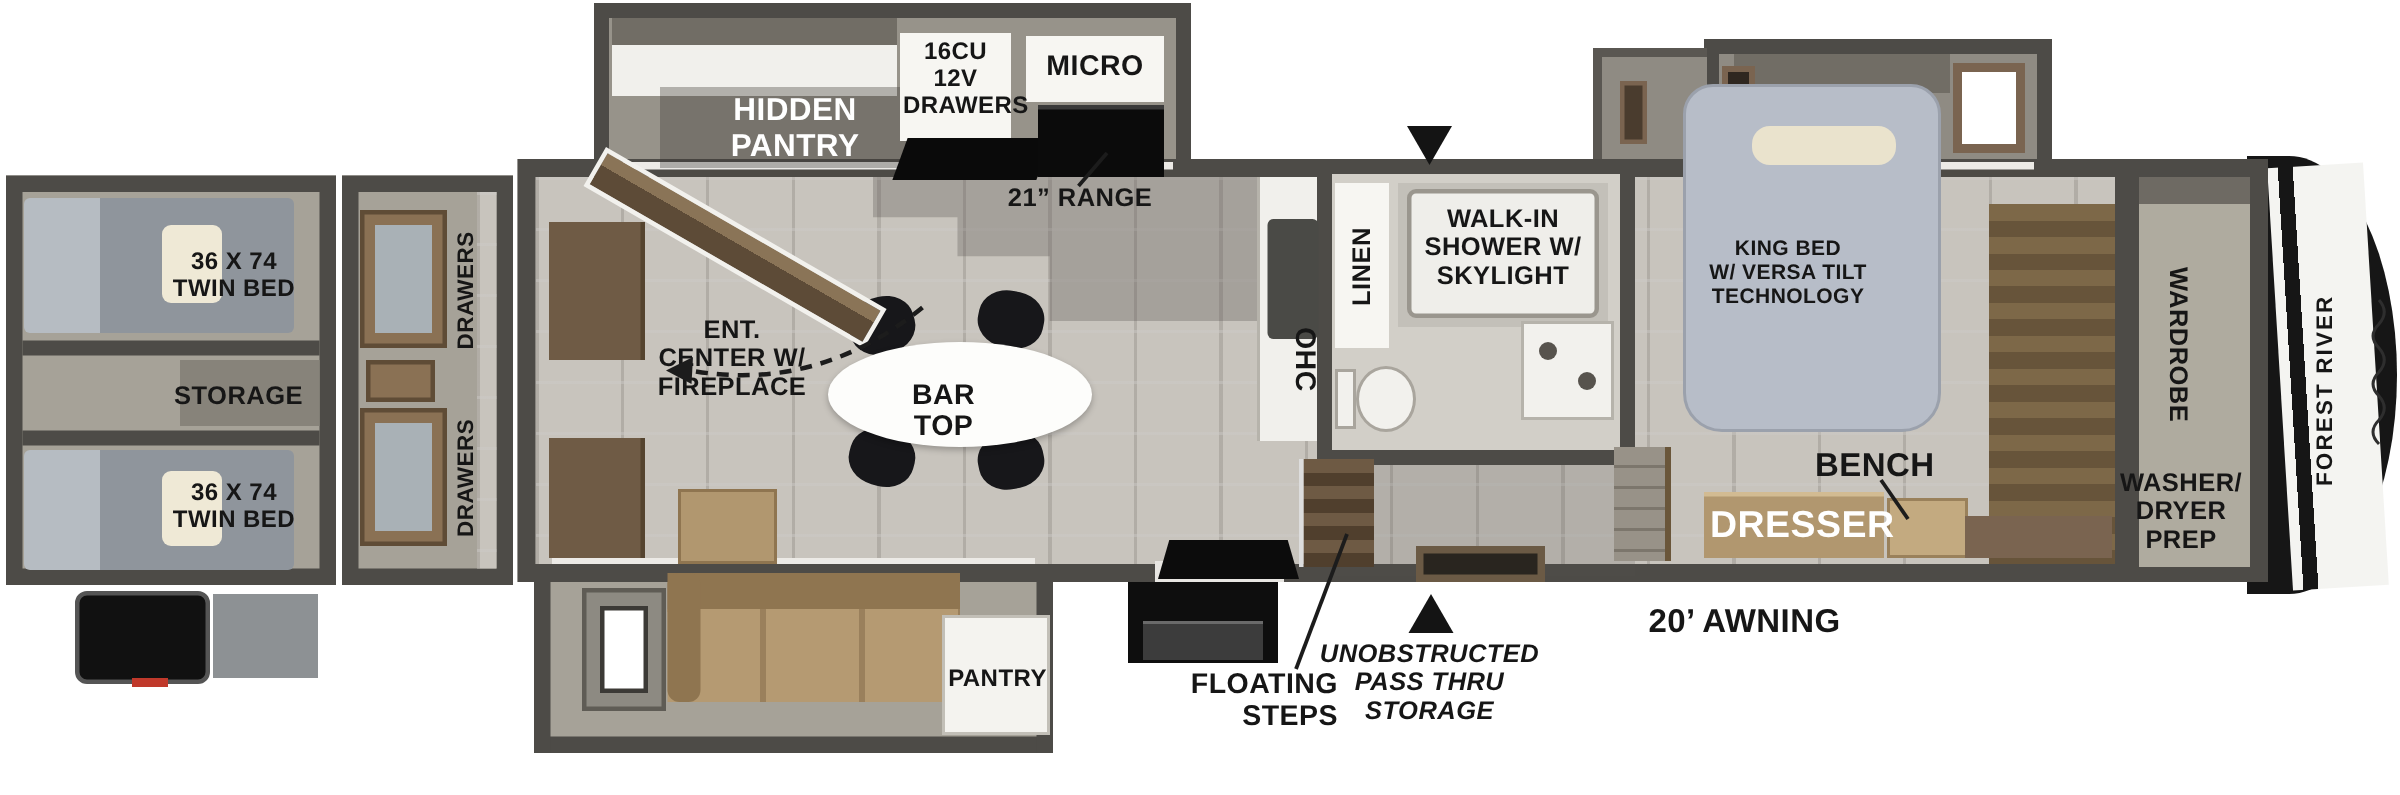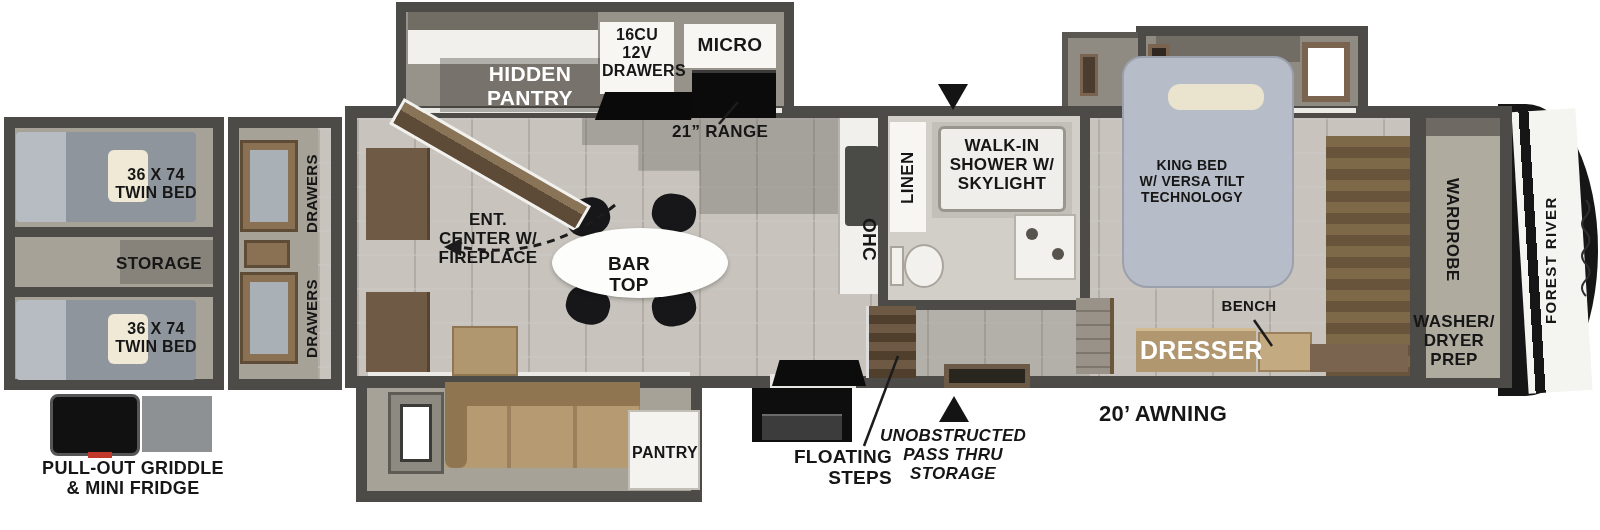--- a/index.html
+++ b/index.html
@@ -109,21 +109,21 @@
   <div class="abs" style="left:1122px;top:56px;width:172px;height:232px;background:#b7bdc8;border:2px solid #9ba1ac;border-radius:20px 20px 26px 26px;z-index:5;"></div>
   <div class="abs" style="left:1168px;top:84px;width:96px;height:26px;background:#eae3cd;border-radius:12px;z-index:6;"></div>
   <div class="lbl" style="left:1094px;top:158px;width:196px;font-size:14px;z-index:7;">KING BED
 W/ VERSA TILT
 TECHNOLOGY</div>
   <div class="abs" style="left:1076px;top:298px;width:38px;height:76px;border-right:4px solid #6a563a;
               background:repeating-linear-gradient(180deg,#989288 0 12px,#7c766c 12px 14px);z-index:5;"></div>
   <div class="abs" style="left:1136px;top:328px;width:120px;height:44px;background:#b1976f;border-top:3px solid #d2bb92;z-index:5;"></div>
   <div class="lbl white" style="left:1140px;top:336px;width:112px;font-size:25px;z-index:7;">DRESSER</div>
   <div class="abs" style="left:1258px;top:332px;width:54px;height:40px;background:#c3aa80;border:2px solid #9a815b;z-index:5;"></div>
-  <div class="lbl" style="left:1210px;top:298px;width:78px;font-size:15px;text-align:center;">BENCH</div>
+  <div class="lbl" style="left:1210px;top:298px;width:78px;font-size:22px;text-align:center;">BENCH</div>
   <div class="abs" style="left:1326px;top:136px;width:84px;height:240px;background:repeating-linear-gradient(180deg,#7d6848 0 11px,#67543a 11px 22px);z-index:5;"></div>
   <div class="abs" style="left:1310px;top:344px;width:98px;height:28px;background:#7a6450;z-index:5;"></div>
   <div class="abs wall" style="left:1410px;top:112px;width:16px;height:272px;z-index:5;"></div>
   <div class="abs" style="left:1426px;top:118px;width:74px;height:260px;background:#afab9f;border-top:18px solid #6e6a63;z-index:5;"></div>
   <div class="lbl vlbl vdown" style="left:1438px;top:150px;width:28px;height:160px;font-size:17px;z-index:7;">WARDROBE</div>
   <div class="lbl" style="left:1404px;top:312px;width:100px;font-size:17px;z-index:7;">WASHER/
 DRYER
 PREP</div>
 
   <div class="abs" style="left:4px;top:117px;width:220px;height:273px;border:11px solid #4d4b47;background:#a6a298;z-index:3;"></div>
@@ -167,22 +167,20 @@
 
   <div class="abs" style="left:938px;top:84px;width:0;height:0;border-left:15px solid transparent;border-right:15px solid transparent;border-top:26px solid #141414;z-index:6;"></div>
   <div class="abs" style="left:939px;top:396px;width:0;height:0;border-left:15px solid transparent;border-right:15px solid transparent;border-bottom:26px solid #141414;z-index:6;"></div>
 
   <div class="lbl" style="left:1068px;top:402px;width:190px;font-size:22px;">20’ AWNING</div>
   <div class="lbl" style="left:762px;top:446px;width:130px;font-size:19px;text-align:right;">FLOATING
 STEPS</div>
   <div class="lbl" style="left:868px;top:426px;width:170px;font-size:17px;font-style:italic;">UNOBSTRUCTED
 PASS THRU
 STORAGE</div>
-  <div class="lbl" style="left:28px;top:458px;width:210px;font-size:18px;">PULL-OUT GRIDDLE
-&amp; MINI FRIDGE</div>
 
   <svg class="overlay" width="1600" height="530" viewBox="0 0 1600 530">
     <path d="M 615 205 Q 545 262 460 247" fill="none" stroke="#1c1c1c" stroke-width="3" stroke-dasharray="8 6"></path>
     <path d="M 462 238 L 444 247 L 461 256 Z" fill="#1c1c1c"></path>
     <path d="M 719 124 L 738 102" stroke="#1c1c1c" stroke-width="2.5"></path>
     <path d="M 1254 320 L 1272 346" stroke="#1c1c1c" stroke-width="2.5"></path>
     <path d="M 864 446 L 898 356" stroke="#1c1c1c" stroke-width="2.5"></path>
     <path d="M 1586 200 q 7 8 0 16 q -8 8 0 16 q 7 8 0 16 q -8 8 0 16 q 7 8 0 16 q -8 8 0 16" fill="none" stroke="#2e2e2e" stroke-width="2"></path>
   </svg>
 

